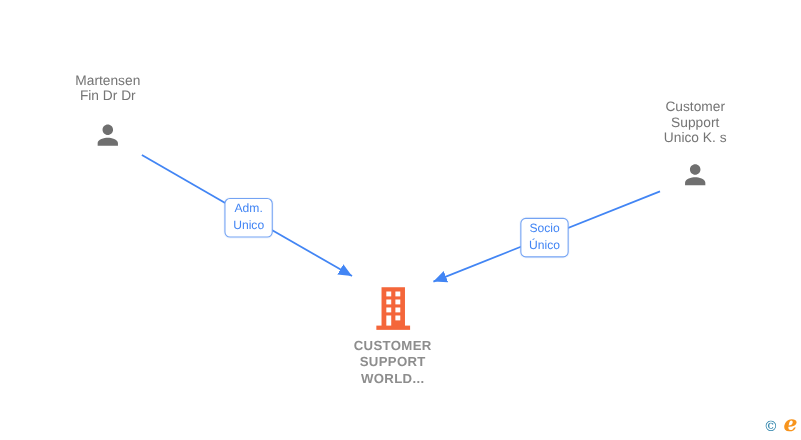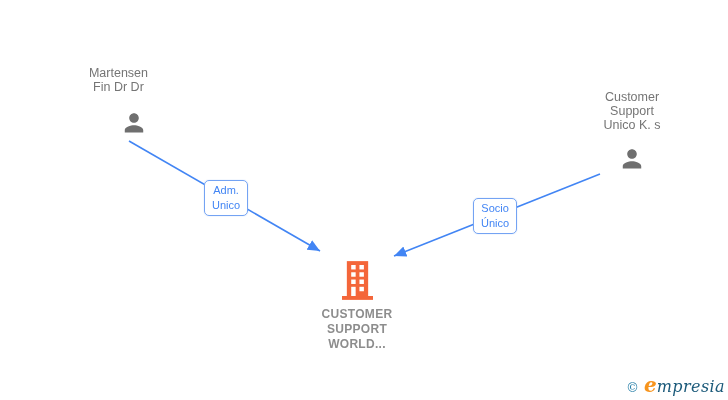--- a/index.html
+++ b/index.html
@@ -15,21 +15,21 @@
   }
   html,body{margin:0;padding:0;}
   body{font-family:"Liberation Sans", sans-serif;background:#fff;}
   .canvas{
     position:relative;width:728px;height:400px;background:#ffffff;overflow:hidden;
   }
   .edges-svg{position:absolute;left:0;top:0;width:728px;height:400px;}
   .edge-line{stroke:var(--edge);stroke-width:1.6;fill:none;}
   .node{position:absolute;display:flex;flex-direction:column;align-items:center;cursor:pointer;}
   .node-label{color:var(--person-label);font-size:12.5px;line-height:14px;text-align:center;white-space:nowrap;}
-  .person-node-left{left:28px;top:66px;width:120px;align-items:flex-end;}
+  .person-node-left{left:38px;top:66px;width:120px;}
   .person-node-left .icon-wrap{margin-top:15px;}
   .person-node-right{left:572px;top:90px;width:120px;}
   .person-node-right .icon-wrap{margin-top:13px;}
   .company-node{left:297px;top:261px;width:120px;}
   .company-label{color:var(--company-label);font-size:12px;line-height:15px;font-weight:bold;letter-spacing:.3px;text-align:center;margin-top:7px;white-space:nowrap;}
   .icon-wrap{display:block;line-height:0;}
   .edge-label{
     position:absolute;background:#ffffff;border:1px solid var(--edge-border);
     border-radius:5px;color:var(--edge);font-size:11px;line-height:15px;
     text-align:center;padding:2px 7px;box-shadow:0 0 0 1px rgba(116,163,243,.08);
@@ -112,16 +112,15 @@
     <span>Unico</span>
   </div>
   <div class="edge-label edge-label-socio">
     <span>Socio</span>
     <span>Único</span>
   </div>
 
   <div class="watermark">
     <span class="wm-copy">©</span>
     <span class="wm-init">e</span>
-    <span class="wm-rest">mpresia</span>
   </div>
 
 </div>
 
 </body></html>

